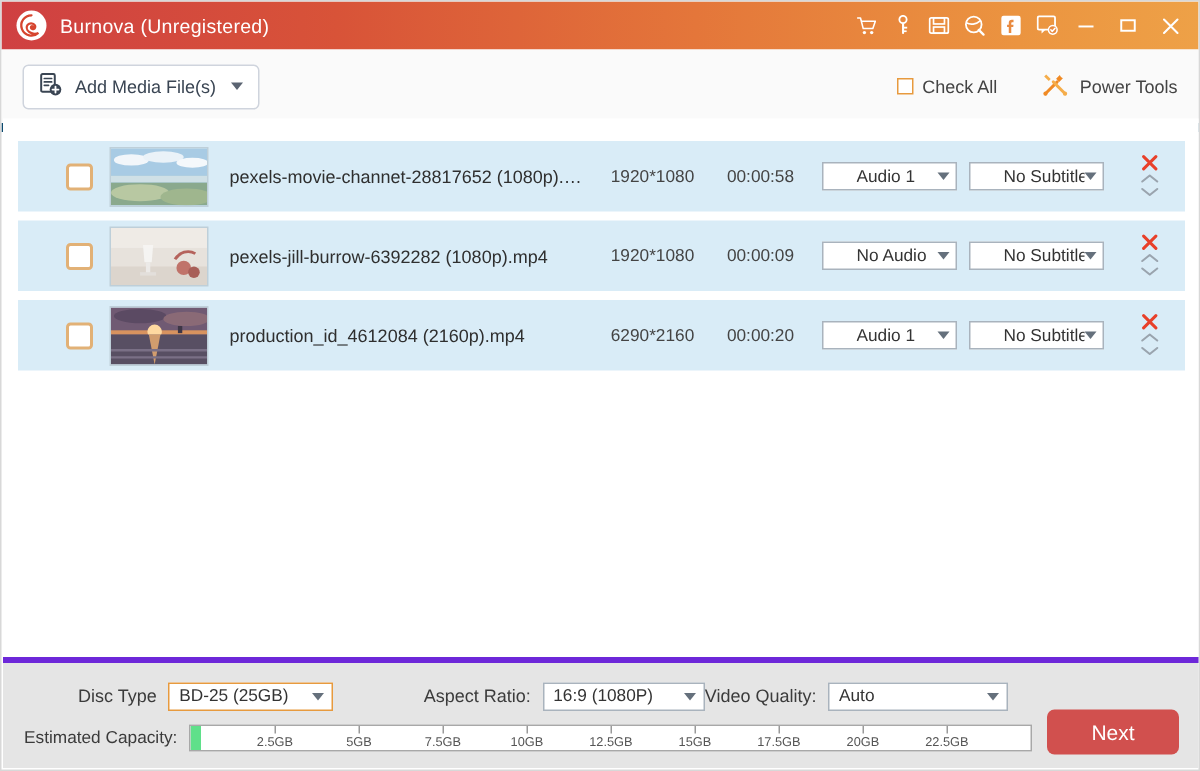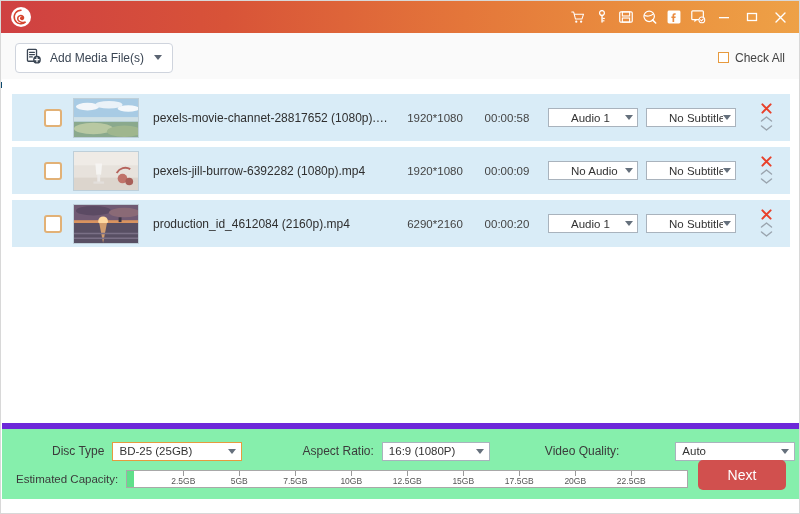--- a/index.html
+++ b/index.html
@@ -237,25 +237,25 @@
     gap: 1px;
     margin-left: 6px;
   }
   .op-x { cursor: pointer; line-height: 0; }
   .op-up, .op-down { cursor: pointer; line-height: 0; }
 
   
   .bottom {
     position: absolute;
     left: 1px;
-    bottom: 14px;
+    bottom: 1px;
     width: 798px;
     height: 70px;
-    background: #86efac;
-    border-top: 6px solid #6d28d9;
+    background: #e5e5e5;
+    border-top: 4px solid #6d28d9;
   }
   .settings-row {
     position: absolute;
     left: 0; top: 10px;
     width: 100%;
     height: 24px;
     display: flex;
     align-items: center;
   }
   .fld { display: flex; align-items: center; }
@@ -279,21 +279,21 @@
   }
   .combo .txt { flex: 1 1 auto; white-space: nowrap; overflow: hidden; }
   .combo .ar {
     width: 0; height: 0;
     border-left: 4px solid transparent;
     border-right: 4px solid transparent;
     border-top: 5px solid #65707c;
     margin-left: 6px;
   }
   .combo.accent { border-color: #e79a3e; }
-  #disc-type-combo { width: 130px; margin-left: 0; }
+  #disc-type-combo { width: 110px; margin-left: 0; }
   #aspect-combo { width: 108px; }
   #quality-combo { width: 120px; }
 
   .capacity-row {
     position: absolute;
     left: 0; top: 38px;
     width: 100%;
     height: 24px;
     display: flex;
     align-items: center;
@@ -357,20 +357,21 @@
 
 <div id="app">
 
   <div class="titlebar">
     <div class="app-logo">
       <svg width="18" height="18" viewBox="0 0 18 18">
         <circle cx="9" cy="9" r="8.5" fill="#ffffff"></circle>
         <path d="M9 2.2a6.8 6.8 0 1 0 4.6 11.8c-1.2.6-3.1.7-4.6.1-2.4-.9-3.6-2.9-3.1-4.6.5-1.6 2.4-2.3 4-1.7 1.2.5 1.8 1.6 1.5 2.6-.3.8-1.2 1.2-2 .9-.6-.2-.9-.8-.7-1.3.1-.4.6-.6 1-.5.3.1.5.4.4.7" fill="none" stroke="#d6452f" stroke-width="1.5" stroke-linecap="round"></path>
       </svg>
     </div>
+    <div class="app-title">Burnova (Unregistered)</div>
 
     <div class="title-actions">
       <div class="tbtn">
         <svg width="14" height="13" viewBox="0 0 16 15" fill="none" stroke="#ffffff" stroke-width="1.2" stroke-linecap="round" stroke-linejoin="round">
           <path d="M0.8 1.2h2.2l2.1 8.1h7.4l1.9-5.6H4.2"></path>
           <circle cx="6" cy="12.4" r="1.3" fill="#ffffff" stroke="none"></circle>
           <circle cx="11.6" cy="12.4" r="1.3" fill="#ffffff" stroke="none"></circle>
         </svg>
       </div>
       <div class="tbtn">
@@ -439,20 +440,33 @@
         </svg>
       </span>
       <span class="label">Add Media File(s)</span>
       <span class="caret"></span>
     </div>
 
     <div class="toolbar-right">
       <div class="check-all">
         <span class="cb-small"></span>
         <span class="label">Check All</span>
+      </div>
+      <div class="power-tools">
+        <span>
+          <svg width="19" height="17" viewBox="0 0 20 18">
+            <path d="M3 15.4l8.4-8.4" stroke="#f08a24" stroke-width="2.1" stroke-linecap="round"></path>
+            <path d="M13.2 2.2l-2.6 2.6 2.2 2.2 2.6-2.6a3.4 3.4 0 0 1-2.2-2.2z" fill="#f08a24"></path>
+            <path d="M17 15.4L8.6 7" stroke="#f5ad4a" stroke-width="2.1" stroke-linecap="round"></path>
+            <path d="M3.6 1.8l3.2 3.2-1.4 1.4-3.2-3.2z" fill="#f5ad4a"></path>
+            <circle cx="3.1" cy="15.3" r="1.5" fill="#f08a24"></circle>
+            <circle cx="16.9" cy="15.3" r="1.5" fill="#f5ad4a"></circle>
+          </svg>
+        </span>
+        <span class="label">Power Tools</span>
       </div>
     </div>
   </div>
 
   <div class="list-area">
 
     <div class="file-row">
       <span class="row-check"></span>
       <span class="thumb">
         <svg viewBox="0 0 66 40" preserveAspectRatio="none">
@@ -602,21 +616,21 @@
       </div>
 
       <div class="fld" style="margin-left:60px;align-items:center;">
         <span class="lab">Aspect Ratio:</span>
         <span class="combo" id="aspect-combo">
           <span class="txt">16:9 (1080P)</span>
           <span class="ar"></span>
         </span>
       </div>
 
-      <div class="fld" style="margin-left:55px;gap:48px;">
+      <div class="fld" style="">
         <span class="lab">Video Quality:</span>
         <span class="combo" id="quality-combo">
           <span class="txt">Auto</span>
           <span class="ar"></span>
         </span>
       </div>
     </div>
 
     <div class="capacity-row">
       <span class="cap-label">Estimated Capacity:</span>

